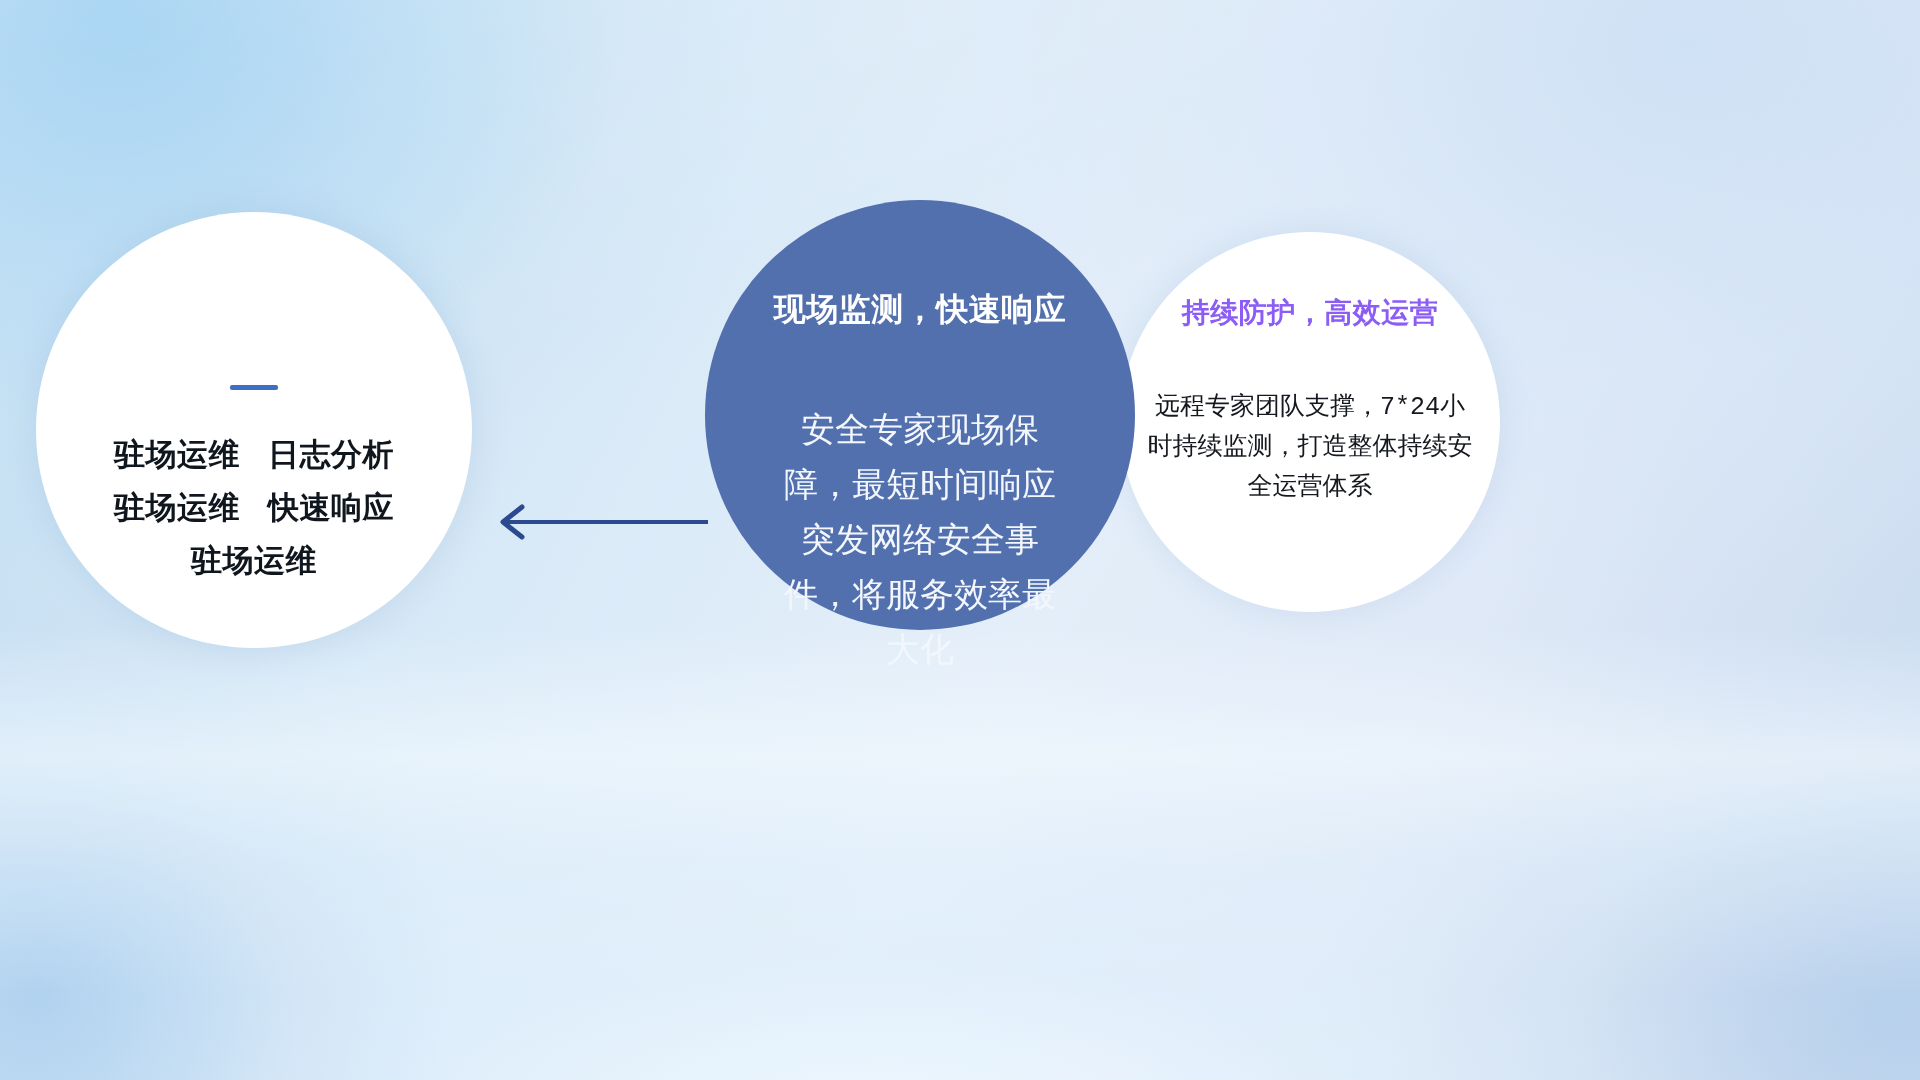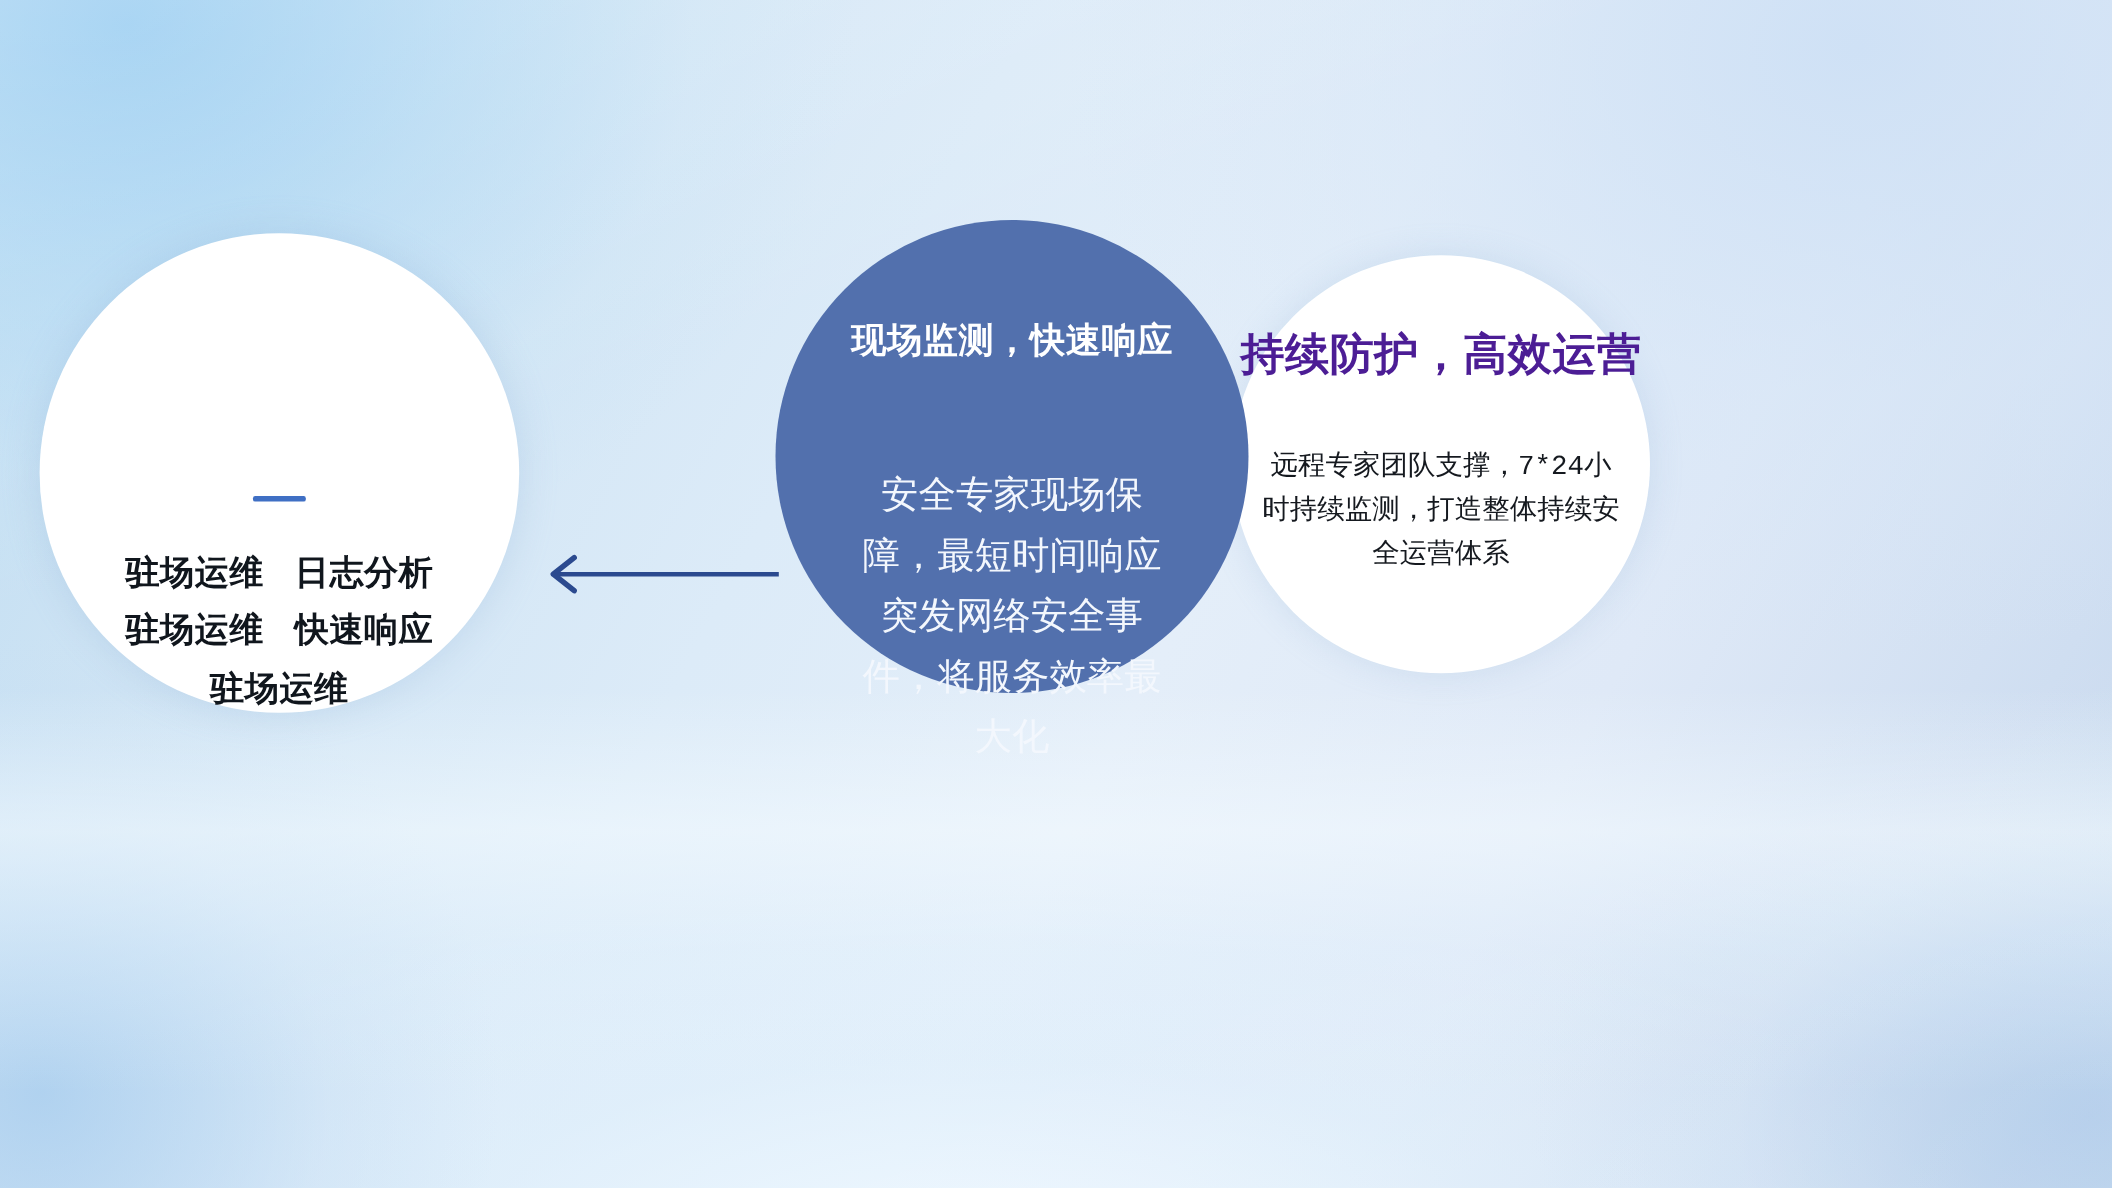--- a/index.html
+++ b/index.html
@@ -83,21 +83,21 @@
     display:flex;
     flex-direction:column;
     align-items:center;
   }
 
   #circle-left {
     left:36px; top:212px;
     width:436px; height:436px;
     background:#ffffff;
     box-shadow:0 0 34px rgba(142,176,212,0.30);
-    justify-content:flex-end;
+    justify-content:center;
     padding-top:108px;
   }
   #circle-middle {
     left:705px; top:200px;
     width:430px; height:430px;
     background:#5270ad;
     z-index:3;
     justify-content:flex-start;
     padding-top:88px;
   }
@@ -129,35 +129,35 @@
   }
   .tag-row .gap { display:inline-block; width:28px; }
 
   
   #circle-middle .heading {
     font-size:32px;
     font-weight:bold;
     color:#ffffff;
     white-space:nowrap;
     letter-spacing:0.5px;
-    margin-bottom:91px;
+    margin-bottom:70px;
   }
   #circle-middle .body {
     font-size:34px;
     color:#f3f7fd;
     line-height:1.62;
     text-align:center;
     width:280px;
   }
 
   
   #circle-right .heading {
-    font-size:40px;
+    font-size:28px;
     font-weight:bold;
-    color:#4c1d95;
+    color:#8b5cf6;
     white-space:nowrap;
     letter-spacing:0.5px;
     margin-bottom:56px;
   }
   #circle-right .body {
     font-size:25px;
     color:#15191f;
     line-height:1.60;
     text-align:center;
     width:330px;

